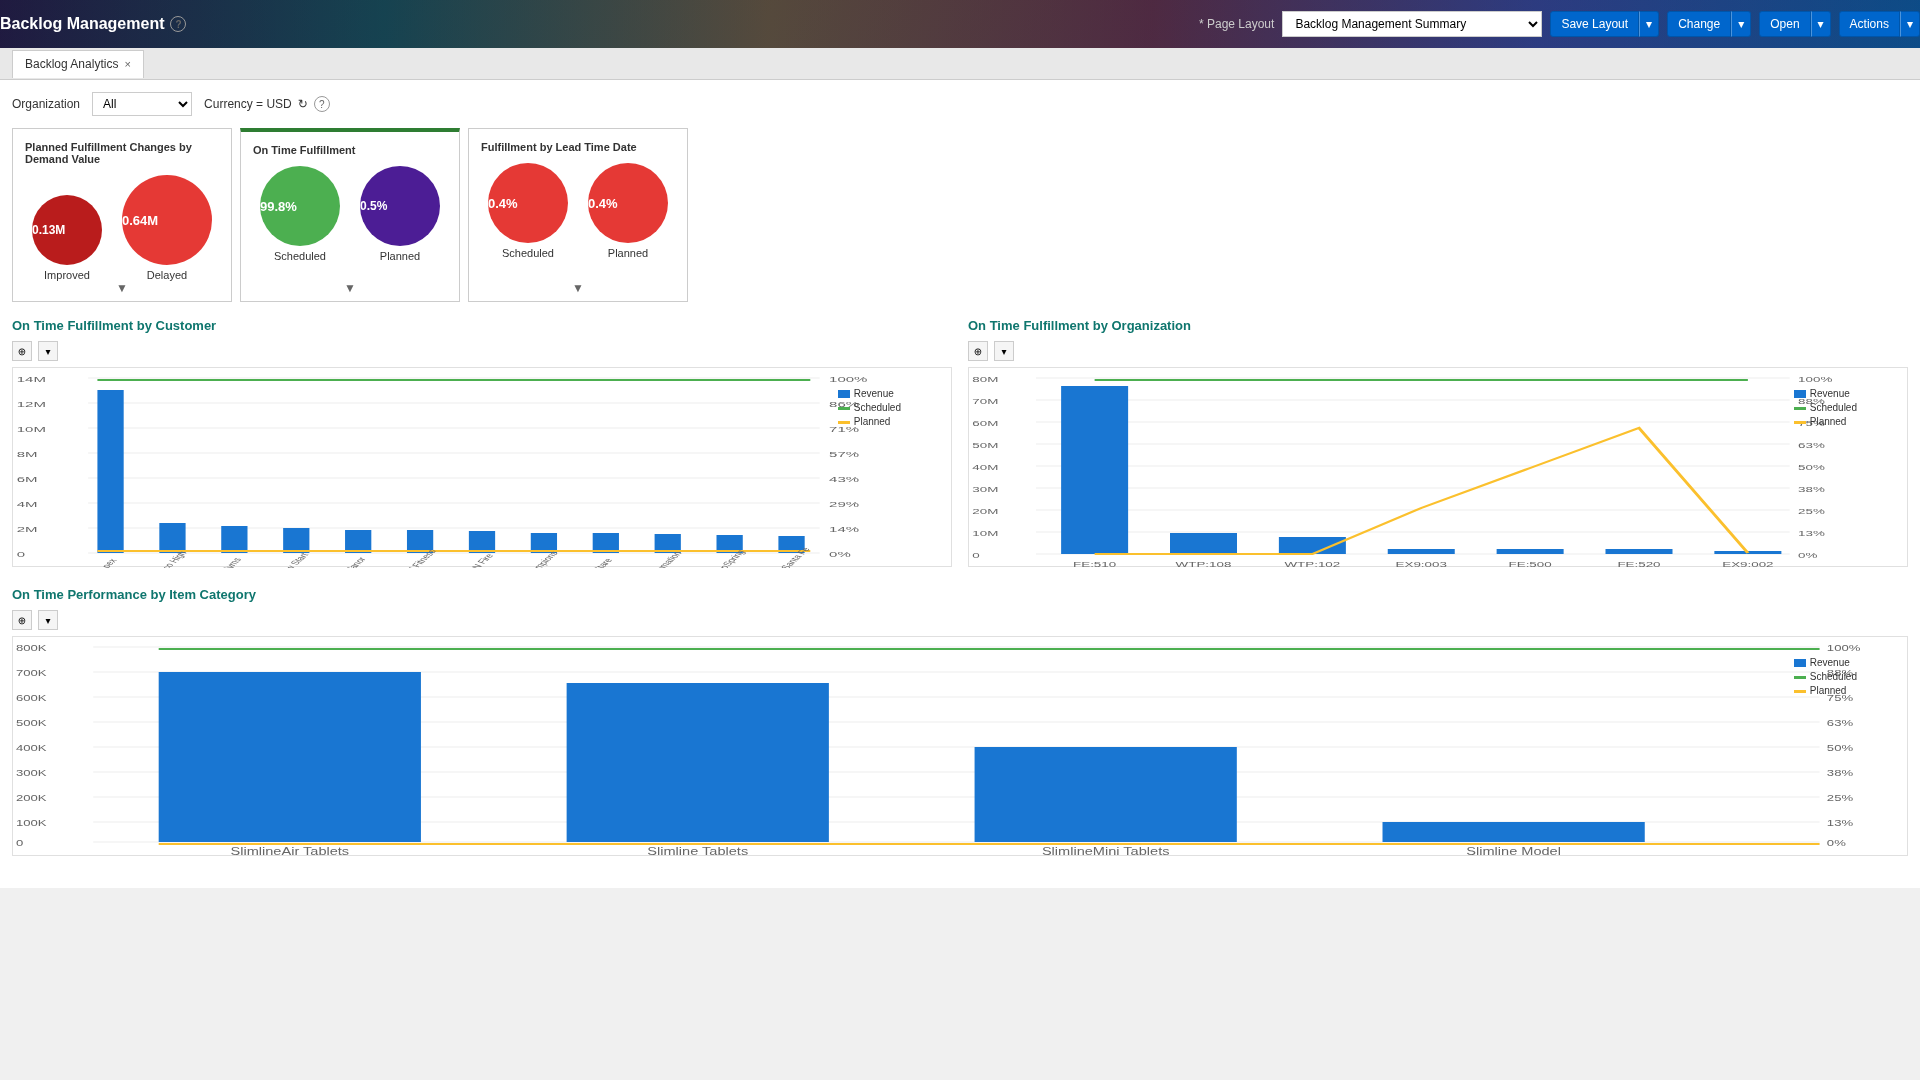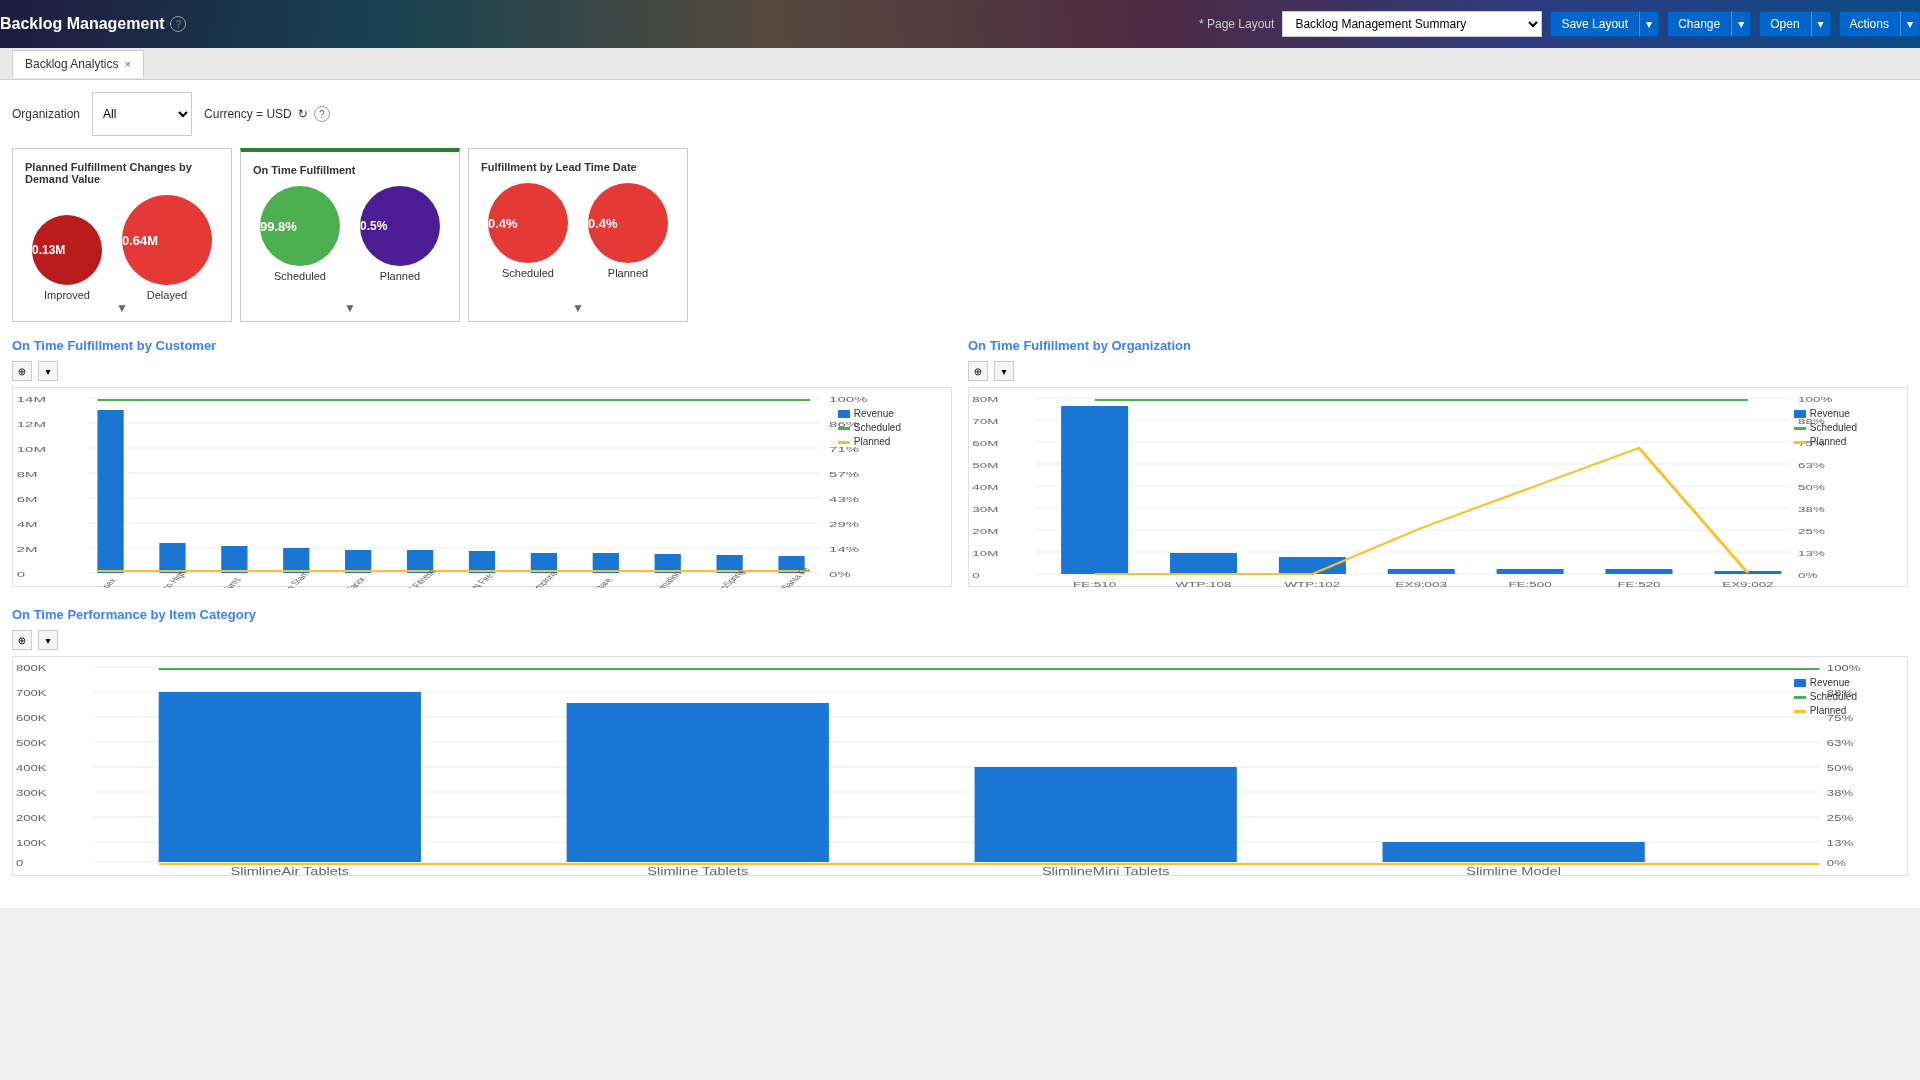--- a/index.html
+++ b/index.html
@@ -118,21 +118,21 @@
       align-items: center;
       gap: 12px;
       margin-bottom: 12px;
     }
     .filter-label {
       font-size: 12px;
       color: #333;
     }
     .filter-select {
       border: 1px solid #ccc;
-      padding: 13px 6px;
+      padding: 3px 6px;
       font-size: 12px;
       background: white;
       width: 100px;
     }
     .currency-badge {
       font-size: 12px;
       color: #333;
       display: flex;
       align-items: center;
       gap: 6px;
@@ -194,21 +194,21 @@
       cursor: pointer;
     }
 
     
     .chart-section {
       margin-bottom: 20px;
     }
     .chart-section-title {
       font-size: 13px;
       font-weight: bold;
-      color: #3b82f6;
+      color: #0f766e;
       margin-bottom: 8px;
     }
     .chart-controls {
       display: flex;
       align-items: center;
       gap: 6px;
       margin-bottom: 6px;
     }
     .chart-control-btn {
       width: 20px; height: 20px;

